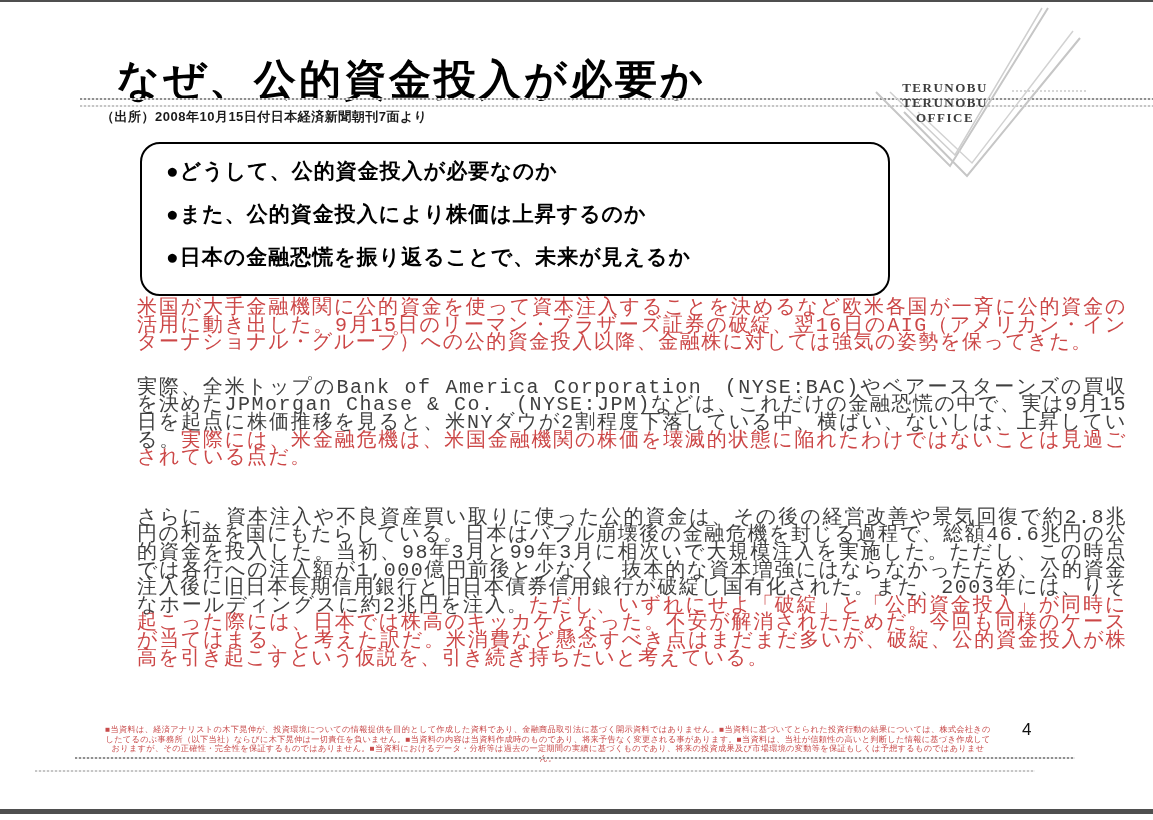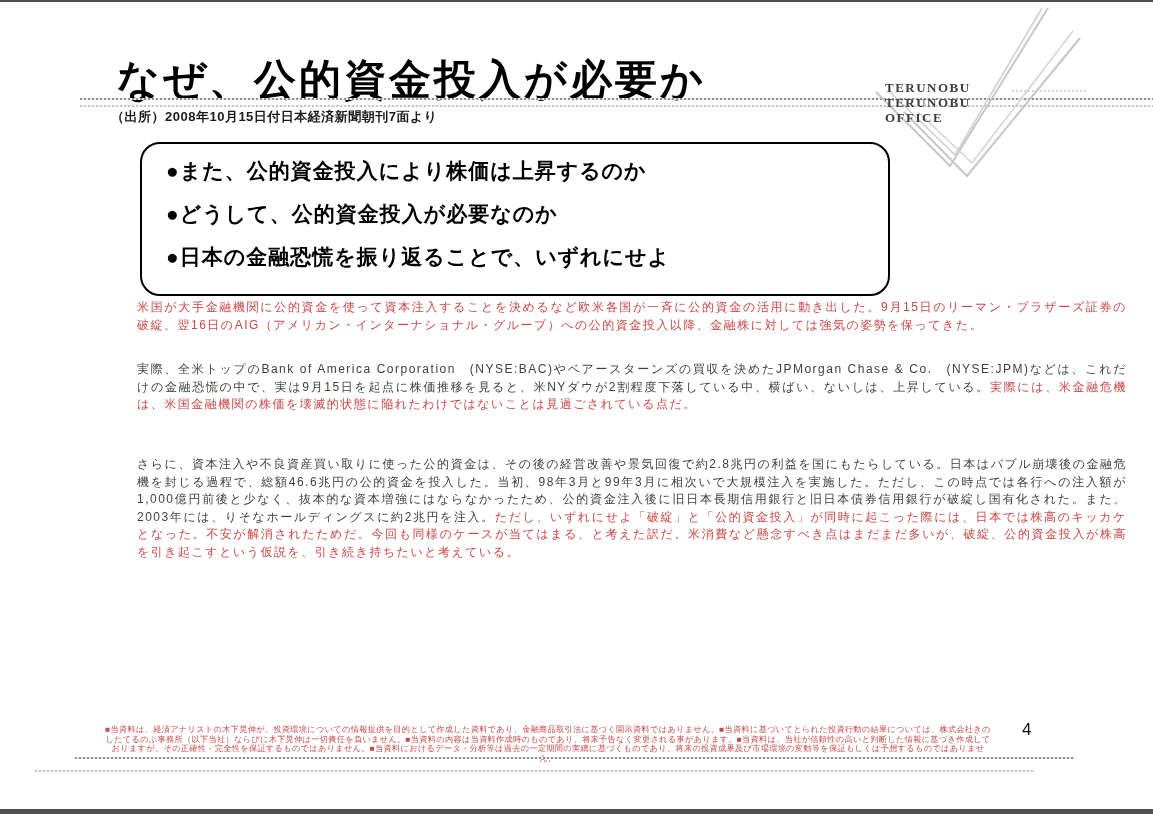--- a/index.html
+++ b/index.html
@@ -19,49 +19,51 @@
     font-size:42px;font-weight:bold;color:#000;
     letter-spacing:3px;white-space:nowrap;
   }
   .rule{position:absolute;height:2px;}
   .rule-hatch-dark{background:repeating-linear-gradient(90deg,#909090 0 2px,#e8e8e8 2px 4px);}
   .rule-hatch-light{background:repeating-linear-gradient(90deg,#c6c6c6 0 2px,#f3f3f3 2px 4px);}
   .title-rule-top{left:80px;top:98px;width:1073px;}
   .title-rule-bottom{left:80px;top:105px;width:1073px;}
 
   .source-line{
-    position:absolute;left:111px;top:108px;
+    position:absolute;left:101px;top:108px;
     font-size:13px;font-weight:bold;color:#1a1a1a;
     letter-spacing:0.5px;white-space:nowrap;
   }
 
   .logo{position:absolute;left:860px;top:0;width:293px;height:200px;}
   .logo svg{position:absolute;left:0;top:0;}
   .logo-text{
     position:absolute;left:25px;top:80px;width:120px;
+    text-align:center;
     font-family:"Liberation Serif","DejaVu Serif",serif;
     font-weight:bold;font-size:13px;line-height:15px;
     color:#3d3d3d;letter-spacing:1.5px;white-space:nowrap;
   }
 
   .question-box{
     position:absolute;left:140px;top:142px;width:722px;height:138px;
     border:2.5px solid #000;border-radius:20px;background:#fff;
     padding:12px 0 0 24px;box-sizing:content-box;
   }
   .bullet-line{
     font-size:21px;font-weight:bold;color:#000;
     line-height:30px;margin-bottom:13px;
     letter-spacing:1px;white-space:nowrap;
   }
 
   .body-text{
     position:absolute;left:137px;top:299px;width:990px;
-    font-size:12px;line-height:17.6px;letter-spacing:1.5px;
+    font-size:20px;line-height:17.6px;letter-spacing:1.5px;
     text-align:justify;
+    font-family:Liberation Mono, monospace;
   }
   .body-text p{margin:0;}
   .body-text p.p0{margin-bottom:27px;}
   .body-text p.p1{margin-bottom:42px;}
   .body-text p.p2{margin-bottom:23px;}
   .body-text .red{color:var(--red,#cc4747);}
   .body-text .black{color:var(--text,#3f3f3f);}
 
   .disclaimer{
     position:absolute;left:105px;top:725px;width:886px;
@@ -99,23 +101,23 @@
       <line x1="152" y1="91" x2="228" y2="91" stroke="#c9c9c9" stroke-width="1.5" stroke-dasharray="2,2"></line>
     </svg>
     <div class="logo-text">
       <div>TERUNOBU</div>
       <div>TERUNOBU</div>
       <div>OFFICE</div>
     </div>
   </div>
 
   <div class="question-box">
+    <div class="bullet-line">●どうして、公的資金投入が必要なのか</div>
     <div class="bullet-line">●また、公的資金投入により株価は上昇するのか</div>
-    <div class="bullet-line">●どうして、公的資金投入が必要なのか</div>
-    <div class="bullet-line">●日本の金融恐慌を振り返ることで、いずれにせよ</div>
+    <div class="bullet-line">●日本の金融恐慌を振り返ることで、未来が見えるか</div>
   </div>
 
   <div class="body-text">
       <p class="para p0"><span class="red">米国が大手金融機関に公的資金を使って資本注入することを決めるなど欧米各国が一斉に公的資金の活用に動き出した。9月15日のリーマン・ブラザーズ証券の破綻、翌16日のAIG（アメリカン・インターナショナル・グループ）への公的資金投入以降、金融株に対しては強気の姿勢を保ってきた。</span></p>
       <p class="para p1"><span class="black">実際、全米トップのBank of America Corporation　(NYSE:BAC)やベアースターンズの買収を決めたJPMorgan Chase &amp; Co.　(NYSE:JPM)などは、これだけの金融恐慌の中で、実は9月15日を起点に株価推移を見ると、米NYダウが2割程度下落している中、横ばい、ないしは、上昇している。</span><span class="red">実際には、米金融危機は、米国金融機関の株価を壊滅的状態に陥れたわけではないことは見過ごされている点だ。</span></p>
       <p class="para p3"><span class="black">さらに、資本注入や不良資産買い取りに使った公的資金は、その後の経営改善や景気回復で約2.8兆円の利益を国にもたらしている。日本はバブル崩壊後の金融危機を封じる過程で、総額46.6兆円の公的資金を投入した。当初、98年3月と99年3月に相次いで大規模注入を実施した。ただし、この時点では各行への注入額が1,000億円前後と少なく、抜本的な資本増強にはならなかったため、公的資金注入後に旧日本長期信用銀行と旧日本債券信用銀行が破綻し国有化された。また、2003年には、りそなホールディングスに約2兆円を注入。</span><span class="red">ただし、いずれにせよ「破綻」と「公的資金投入」が同時に起こった際には、日本では株高のキッカケとなった。不安が解消されたためだ。今回も同様のケースが当てはまる、と考えた訳だ。米消費など懸念すべき点はまだまだ多いが、破綻、公的資金投入が株高を引き起こすという仮説を、引き続き持ちたいと考えている。</span></p>
     </div>
 
   <div class="disclaimer">■当資料は、経済アナリストの木下晃伸が、投資環境についての情報提供を目的として作成した資料であり、金融商品取引法に基づく開示資料ではありません。■当資料に基づいてとられた投資行動の結果については、株式会社きのしたてるのぶ事務所（以下当社）ならびに木下晃伸は一切責任を負いません。■当資料の内容は当資料作成時のものであり、将来予告なく変更される事があります。■当資料は、当社が信頼性の高いと判断した情報に基づき作成しておりますが、その正確性・完全性を保証するものではありません。■当資料におけるデータ・分析等は過去の一定期間の実績に基づくものであり、将来の投資成果及び市場環境の変動等を保証もしくは予想するものではありません。</div>
   <div class="page-number">4</div>

